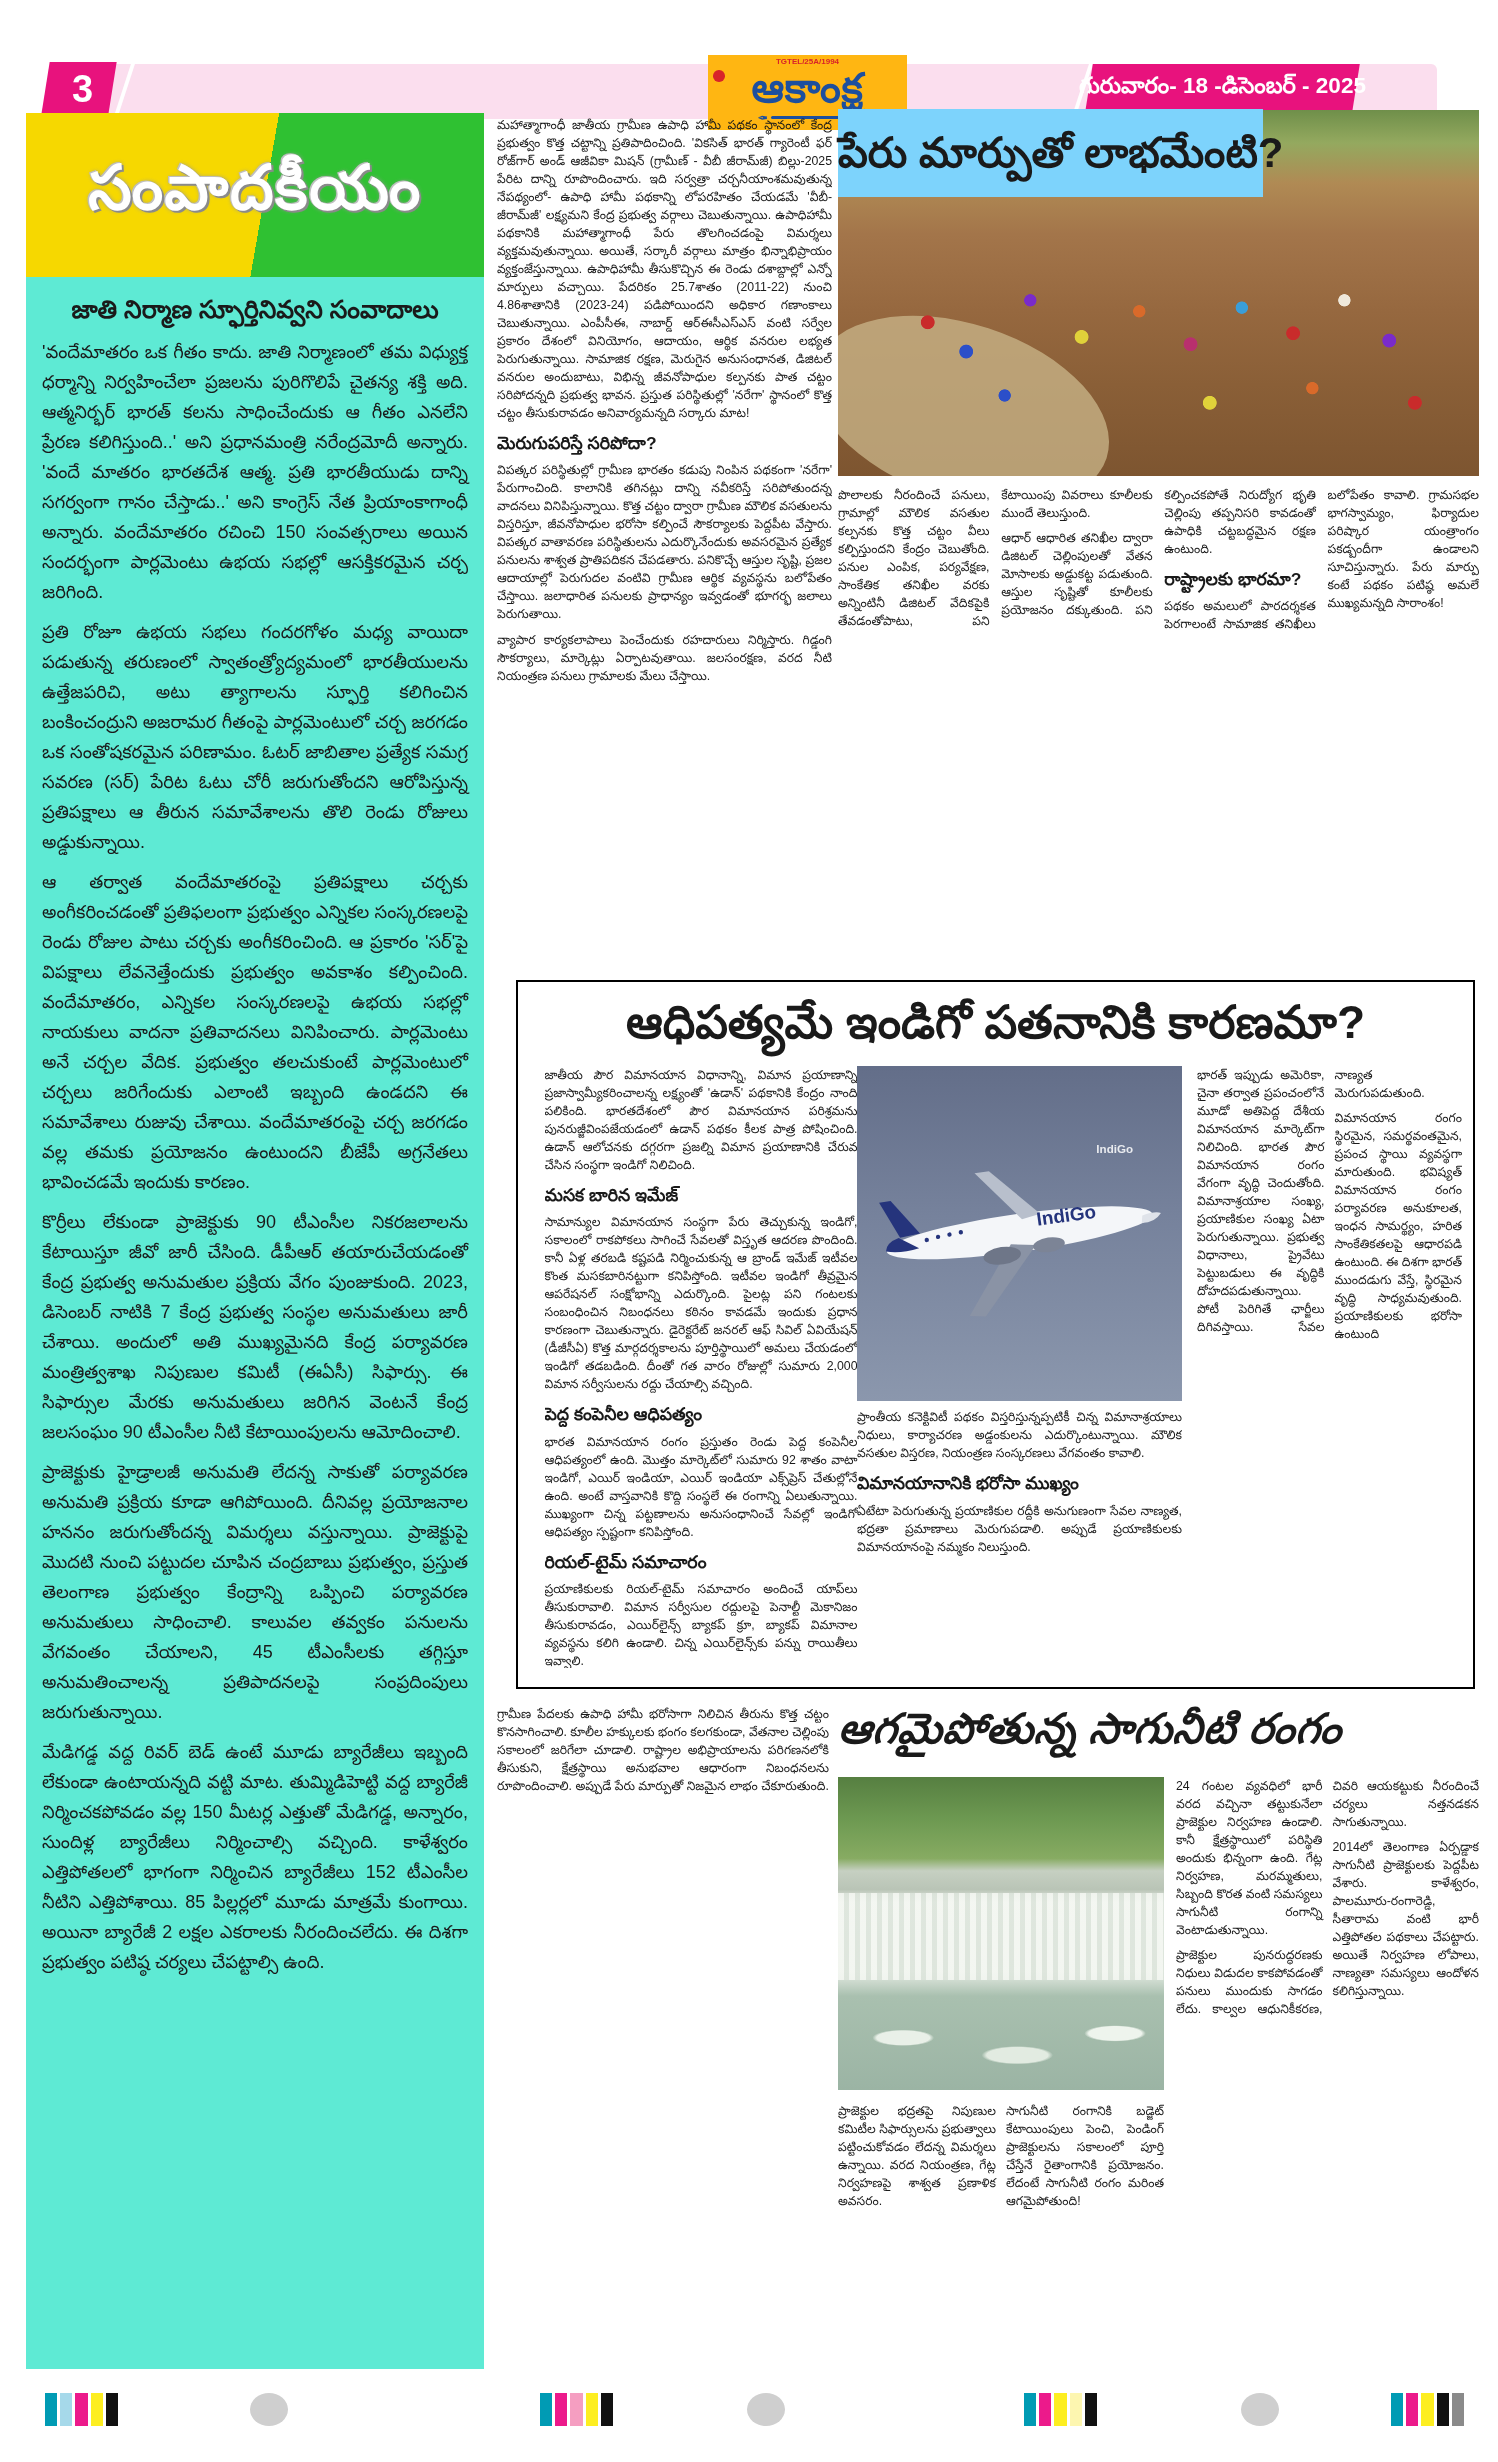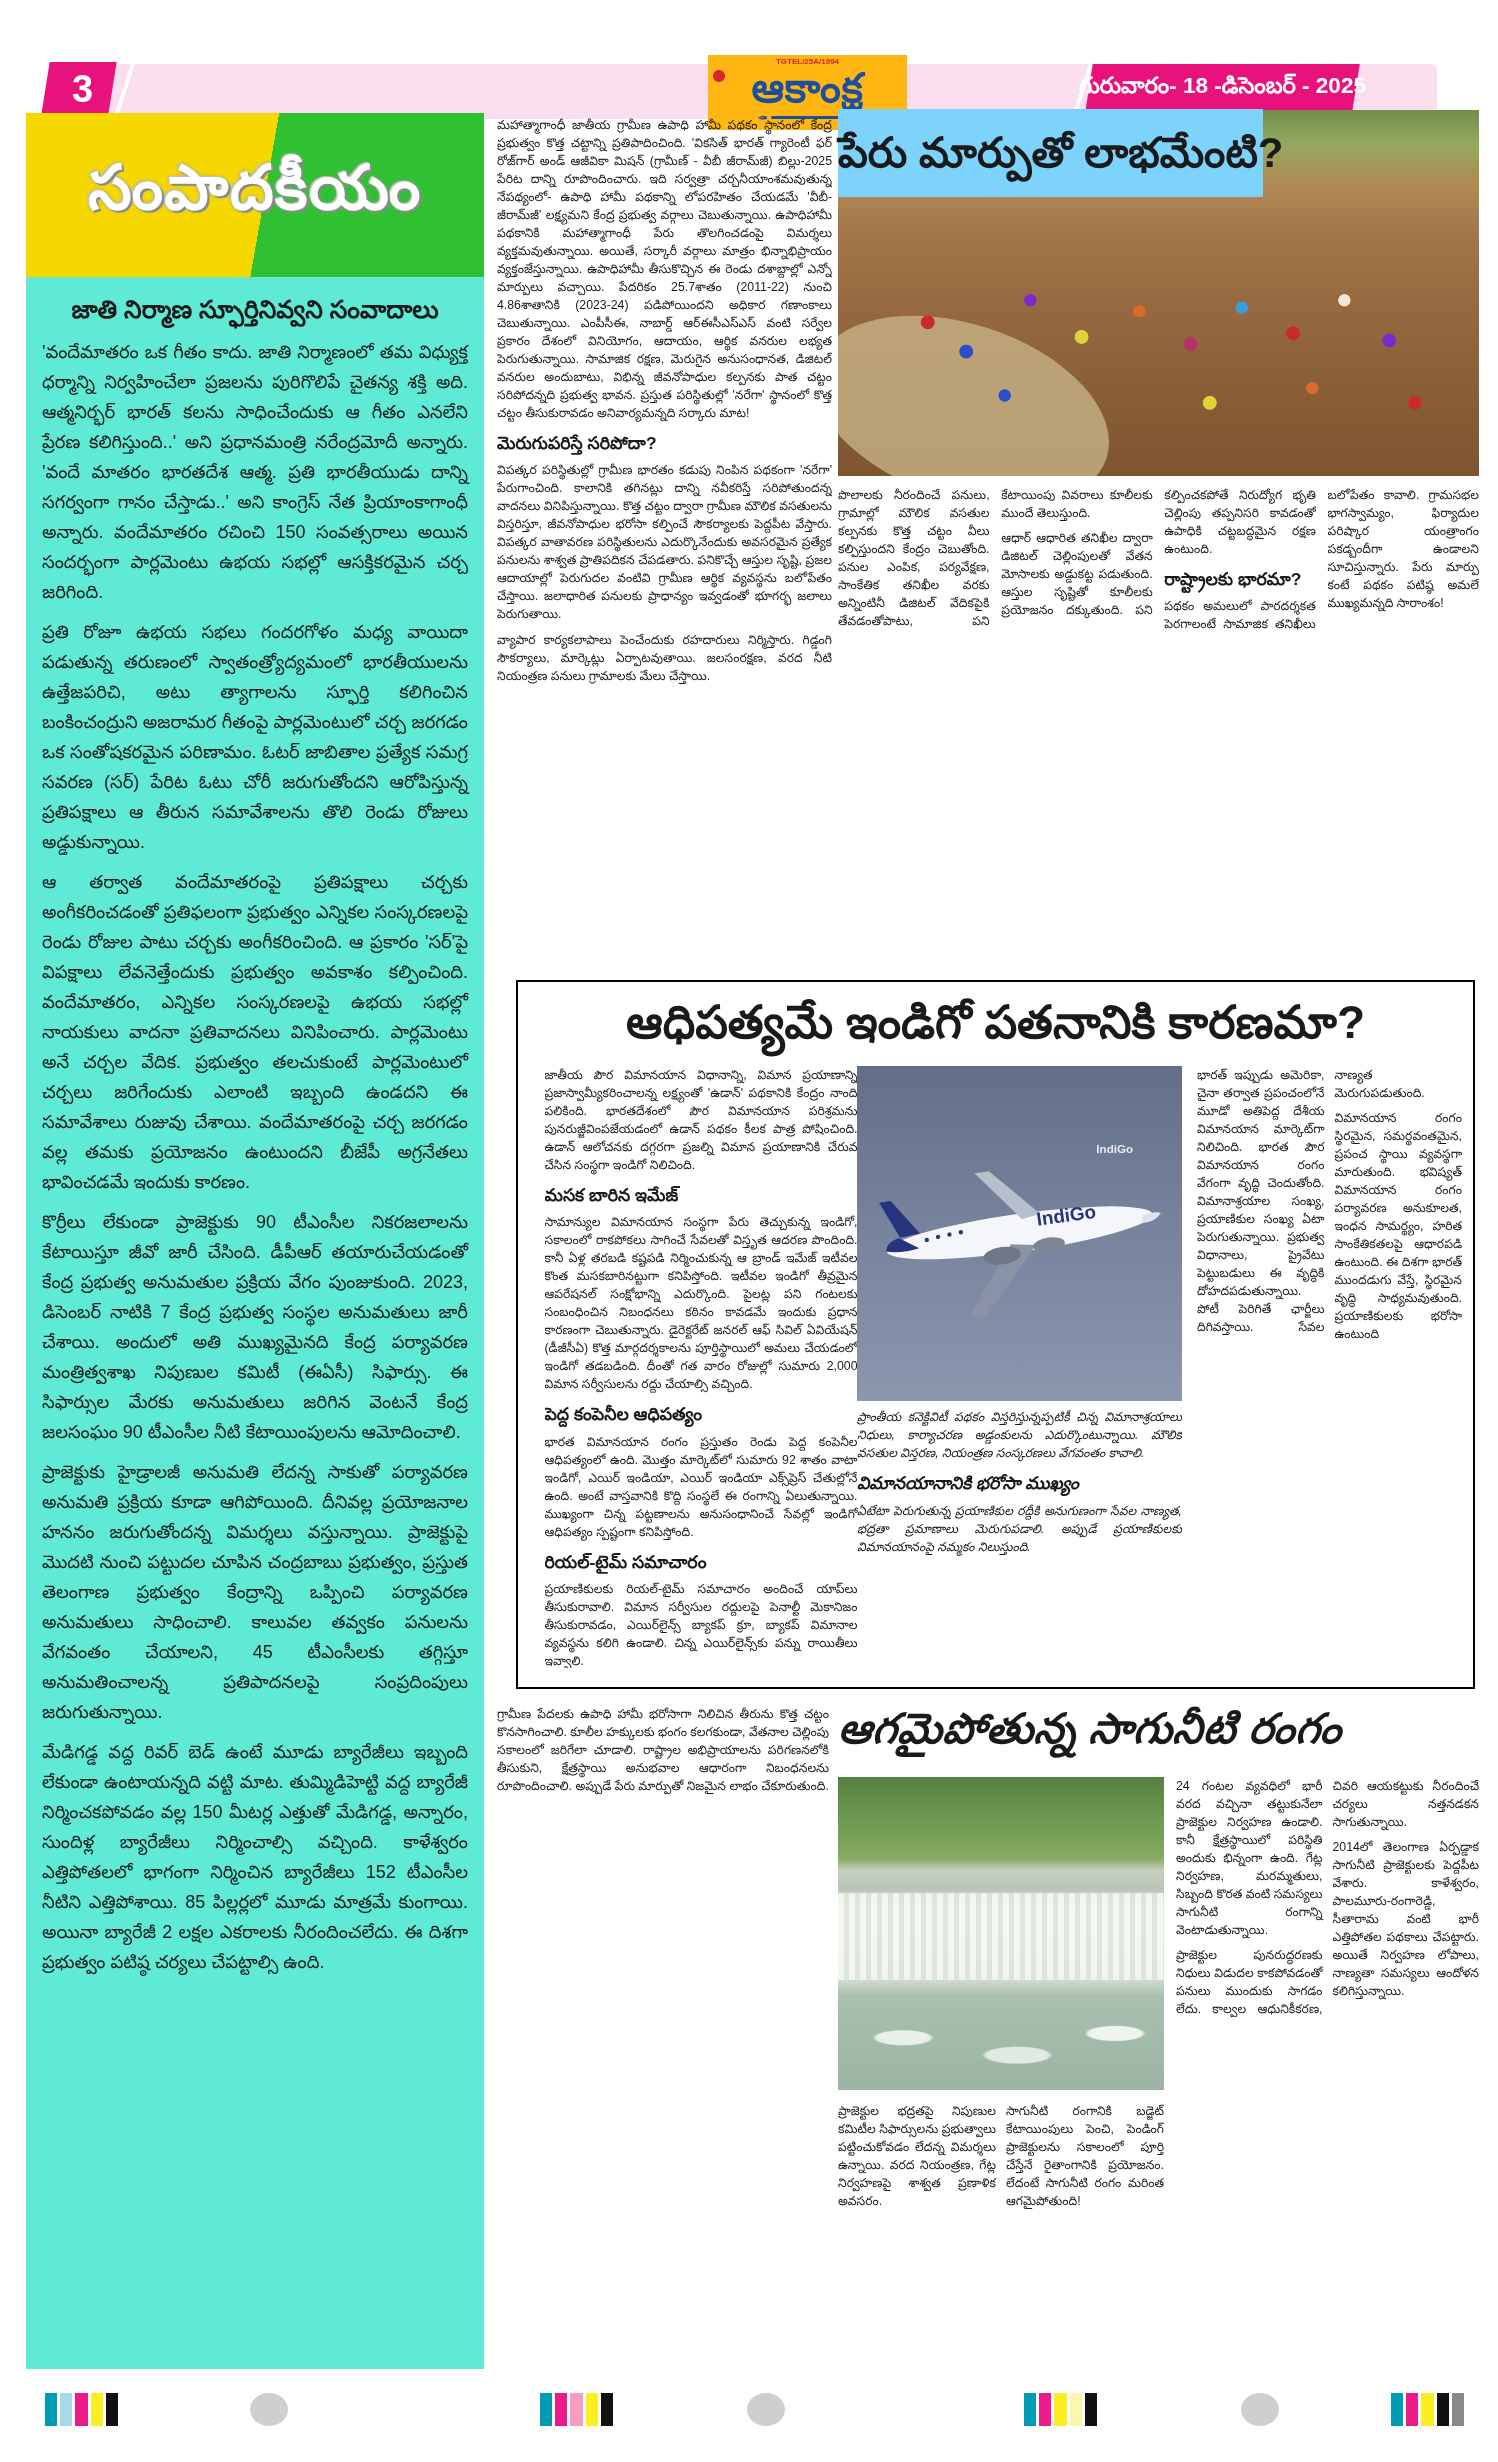--- a/index.html
+++ b/index.html
@@ -186,21 +186,21 @@
             <ellipse cx="262" cy="252" rx="22" ry="10" fill="#7c8496"></ellipse>
             <text x="250" y="224" font-family="Liberation Sans, sans-serif" font-size="26" font-weight="bold" fill="#25347c">IndiGo</text>
             <circle cx="96" cy="222" r="3" fill="#25347c"></circle>
               <circle cx="112" cy="220" r="3" fill="#25347c"></circle>
             <circle cx="128" cy="219" r="3" fill="#25347c"></circle>
               <circle cx="144" cy="218" r="3" fill="#25347c"></circle>
           </g>
           <text x="330" y="120" font-family="Liberation Sans, sans-serif" font-size="16" font-weight="bold" fill="#ffffff" opacity="0.85">IndiGo</text>
         </svg>
       </div>
-      <div class="bodytxt" style="margin-top:7.3px;font-style:italic;">
+      <div class="bodytxt" style="margin-top:7.3px;">
         <p>ప్రాంతీయ కనెక్టివిటీ పథకం విస్తరిస్తున్నప్పటికీ చిన్న విమానాశ్రయాలు నిధులు, కార్యాచరణ అడ్డంకులను ఎదుర్కొంటున్నాయి. మౌలిక వసతుల విస్తరణ, నియంత్రణ సంస్కరణలు వేగవంతం కావాలి.</p>
         <div class="subhead">విమానయానానికి భరోసా ముఖ్యం</div>
         <p>ఏటేటా పెరుగుతున్న ప్రయాణికుల రద్దీకి అనుగుణంగా సేవల నాణ్యత, భద్రతా ప్రమాణాలు మెరుగుపడాలి. అప్పుడే ప్రయాణికులకు విమానయానంపై నమ్మకం నిలుస్తుంది.</p>
       </div>
     </div>
 
     <div class="indigo-right bodytxt">
       <p>భారత్ ఇప్పుడు అమెరికా, చైనా తర్వాత ప్రపంచంలోనే మూడో అతిపెద్ద దేశీయ విమానయాన మార్కెట్‌గా నిలిచింది. భారత పౌర విమానయాన రంగం వేగంగా వృద్ధి చెందుతోంది. విమానాశ్రయాల సంఖ్య, ప్రయాణికుల సంఖ్య ఏటా పెరుగుతున్నాయి. ప్రభుత్వ విధానాలు, ప్రైవేటు పెట్టుబడులు ఈ వృద్ధికి దోహదపడుతున్నాయి. పోటీ పెరిగితే ఛార్జీలు దిగివస్తాయి. సేవల నాణ్యత మెరుగుపడుతుంది.</p>
       <p>విమానయాన రంగం స్థిరమైన, సమర్థవంతమైన, ప్రపంచ స్థాయి వ్యవస్థగా మారుతుంది. భవిష్యత్ విమానయాన రంగం పర్యావరణ అనుకూలత, ఇంధన సామర్థ్యం, హరిత సాంకేతికతలపై ఆధారపడి ఉంటుంది. ఈ దిశగా భారత్ ముందడుగు వేస్తే, స్థిరమైన వృద్ధి సాధ్యమవుతుంది. ప్రయాణికులకు భరోసా ఉంటుంది</p>
     </div>

